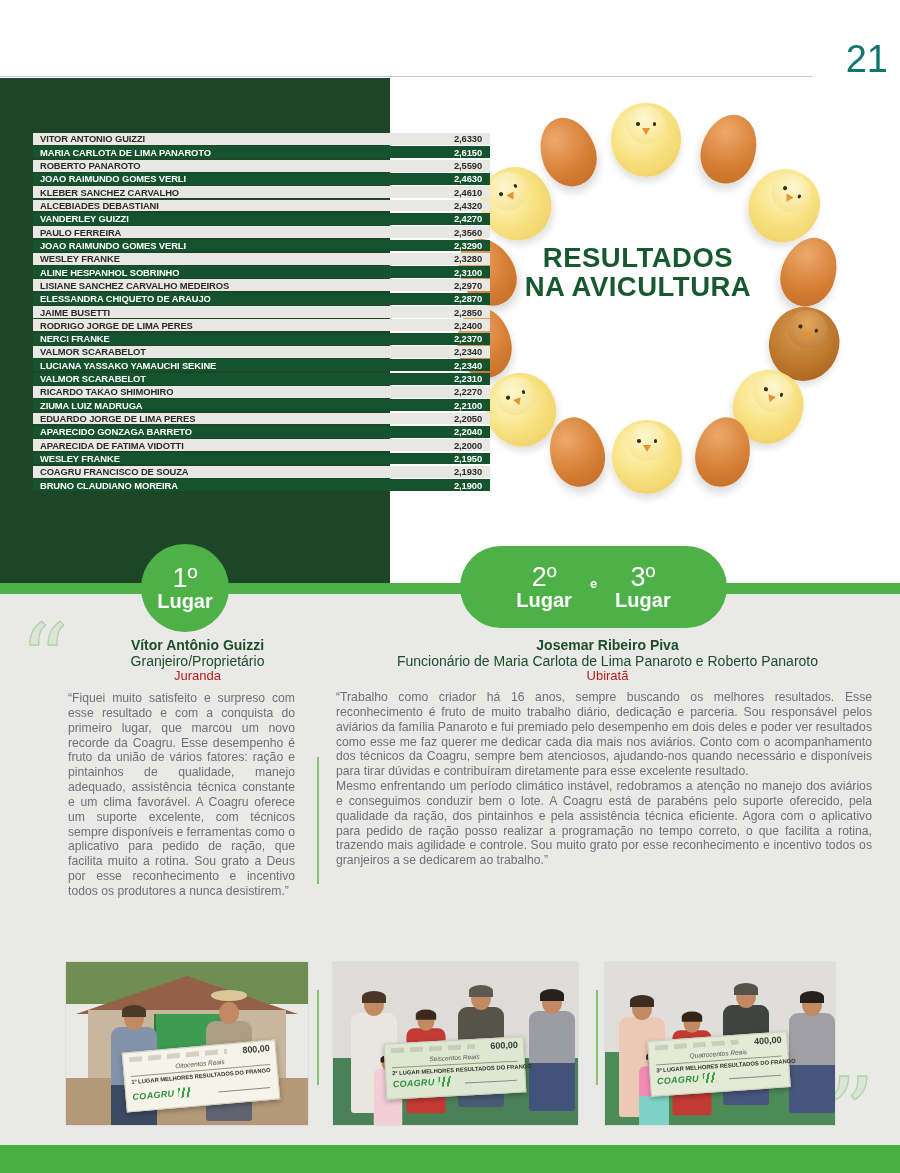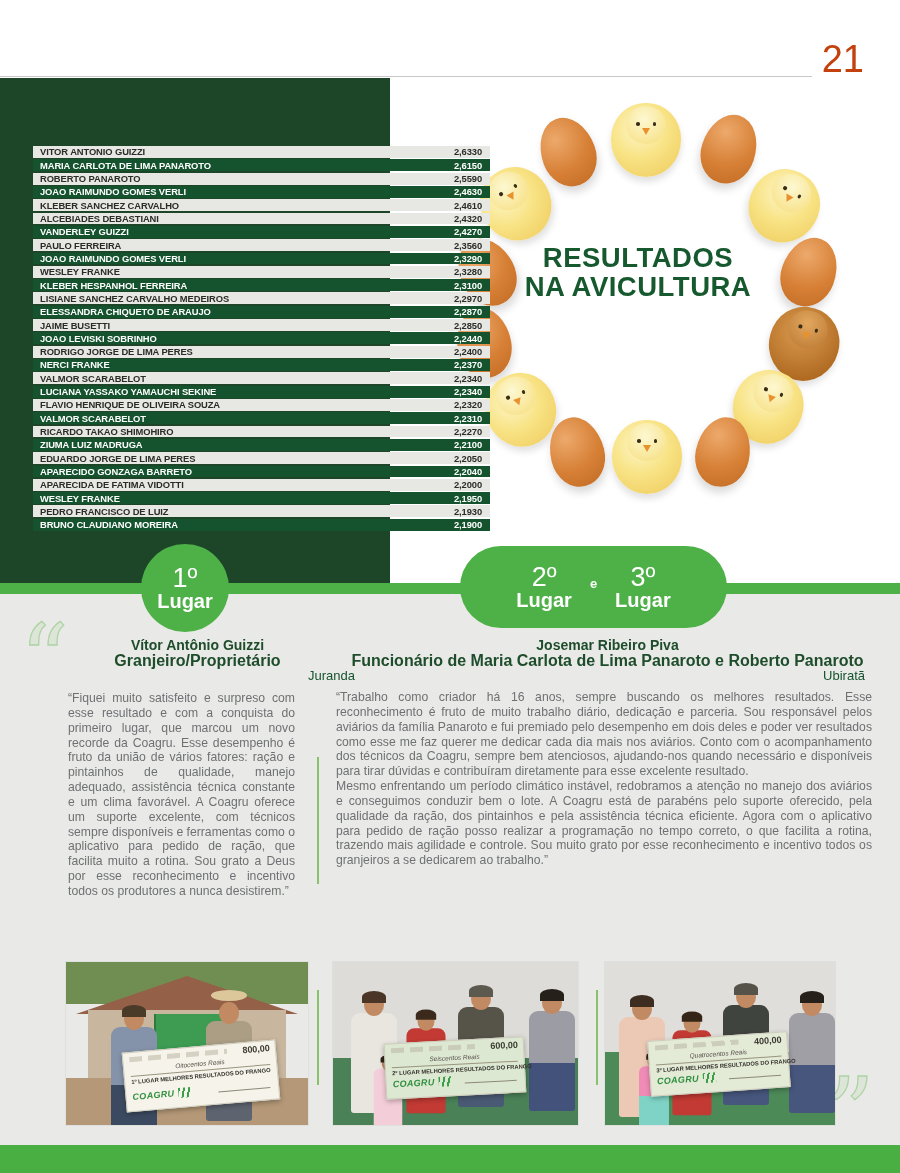--- a/index.html
+++ b/index.html
@@ -1,25 +1,25 @@
 <!DOCTYPE html>
 <html><head>
 <meta charset="utf-8">
 <style>
   html,body{margin:0;padding:0;background:#fff;}
   .page{position:relative;width:900px;height:1173px;overflow:hidden;background:#fff;
         font-family:"Liberation Sans",sans-serif;}
 
   
-  .page-number{position:absolute;top:38px;right:36px;font-size:38px;color:#c2410c;}
+  .page-number{position:absolute;top:38px;right:12px;font-size:38px;color:#0f766e;}
   .top-rule{position:absolute;top:76px;left:0;width:812px;height:1px;background:#c9c9c7;}
 
   
   .dark-panel{position:absolute;left:0;top:78px;width:390px;height:505px;background:#1d4628;}
-  .ranking-list{position:absolute;left:33px;top:146px;width:457px;z-index:3;}
+  .ranking-list{position:absolute;left:33px;top:133px;width:457px;z-index:3;}
   .rank-row{display:flex;justify-content:space-between;align-items:center;height:11.9px;
             margin-bottom:1.43px;font-size:9.4px;font-weight:bold;letter-spacing:-0.1px;}
   .row-gray{background:#e7e7e3;color:#2b2b29;}
   .row-green{background:#14532d;color:#ffffff;}
   .rank-name{padding-left:7px;white-space:nowrap;}
   .rank-value{padding-right:8px;}
 
   
   .hero{position:absolute;left:440px;top:80px;width:460px;height:503px;background:#fff;}
   .ring-item{position:absolute;}
@@ -60,22 +60,22 @@
   
   .qdeco{position:absolute;font-family:"DejaVu Serif",serif;font-size:95px;line-height:1;
          color:rgba(178,216,168,0.22);-webkit-text-stroke:1.3px #aed4a4;z-index:3;}
   .qdeco-open{left:20px;top:612px;}
   .qdeco-close{left:826px;top:1066px;}
 
   .t-head{position:absolute;text-align:center;z-index:3;}
   .t-head-left{left:40px;top:636px;width:315px;}
   .t-head-right{left:350px;top:636px;width:515px;}
   .t-name{font-size:14px;font-weight:bold;color:#1e4d2b;line-height:19px;}
-  .t-role{font-size:16px;font-weight:bold;color:#1e4d2b;line-height:12px;}
-  .t-city{font-size:13px;color:#14532d;line-height:15px;margin-top:1px;text-align:right;}
+  .t-role{font-size:14px;font-weight:normal;color:#1e4d2b;line-height:12px;}
+  .t-city{font-size:13px;color:#b91c1c;line-height:15px;margin-top:1px;}
 
   .t-quote{position:absolute;font-size:12.2px;line-height:14.85px;color:#6f7073;
            text-align:justify;z-index:3;}
   .t-quote p{margin:0;}
   .t-quote-left{left:68px;top:691px;width:227px;}
   .t-quote-right{left:336px;top:690px;width:536px;}
 
   .v-div{position:absolute;width:2px;background:#86c36c;z-index:3;}
   .v-div-quotes{left:317px;top:757px;height:127px;}
   .v-div-ph1{left:317px;top:990px;height:95px;}
@@ -156,59 +156,51 @@
       </div>
       <div class="rank-row row-green">
         <span class="rank-name">JOAO RAIMUNDO GOMES VERLI</span>
         <span class="rank-value">2,3290</span>
       </div>
       <div class="rank-row row-gray">
         <span class="rank-name">WESLEY FRANKE</span>
         <span class="rank-value">2,3280</span>
       </div>
       <div class="rank-row row-green">
-        <span class="rank-name">KLEBER HESPANHOL FERREIRA</span>
+        <span class="rank-name">ALINE HESPANHOL SOBRINHO</span>
         <span class="rank-value">2,3100</span>
       </div>
       <div class="rank-row row-gray">
         <span class="rank-name">LISIANE SANCHEZ CARVALHO MEDEIROS</span>
         <span class="rank-value">2,2970</span>
       </div>
       <div class="rank-row row-green">
         <span class="rank-name">ELESSANDRA CHIQUETO DE ARAUJO</span>
         <span class="rank-value">2,2870</span>
       </div>
       <div class="rank-row row-gray">
         <span class="rank-name">JAIME BUSETTI</span>
         <span class="rank-value">2,2850</span>
       </div>
-      <div class="rank-row row-green">
-        <span class="rank-name">JOAO LEVISKI SOBRINHO</span>
-        <span class="rank-value">2,2440</span>
-      </div>
       <div class="rank-row row-gray">
         <span class="rank-name">RODRIGO JORGE DE LIMA PERES</span>
         <span class="rank-value">2,2400</span>
       </div>
       <div class="rank-row row-green">
         <span class="rank-name">NERCI FRANKE</span>
         <span class="rank-value">2,2370</span>
       </div>
       <div class="rank-row row-gray">
         <span class="rank-name">VALMOR SCARABELOT</span>
         <span class="rank-value">2,2340</span>
       </div>
       <div class="rank-row row-green">
         <span class="rank-name">LUCIANA YASSAKO YAMAUCHI SEKINE</span>
         <span class="rank-value">2,2340</span>
       </div>
-      <div class="rank-row row-gray">
-        <span class="rank-name">FLAVIO HENRIQUE DE OLIVEIRA SOUZA</span>
-        <span class="rank-value">2,2320</span>
-      </div>
       <div class="rank-row row-green">
         <span class="rank-name">VALMOR SCARABELOT</span>
         <span class="rank-value">2,2310</span>
       </div>
       <div class="rank-row row-gray">
         <span class="rank-name">RICARDO TAKAO SHIMOHIRO</span>
         <span class="rank-value">2,2270</span>
       </div>
       <div class="rank-row row-green">
         <span class="rank-name">ZIUMA LUIZ MADRUGA</span>
@@ -224,21 +216,21 @@
       </div>
       <div class="rank-row row-gray">
         <span class="rank-name">APARECIDA DE FATIMA VIDOTTI</span>
         <span class="rank-value">2,2000</span>
       </div>
       <div class="rank-row row-green">
         <span class="rank-name">WESLEY FRANKE</span>
         <span class="rank-value">2,1950</span>
       </div>
       <div class="rank-row row-gray">
-        <span class="rank-name">PEDRO FRANCISCO DE LUIZ</span>
+        <span class="rank-name">COAGRU FRANCISCO DE SOUZA</span>
         <span class="rank-value">2,1930</span>
       </div>
       <div class="rank-row row-green">
         <span class="rank-name">BRUNO CLAUDIANO MOREIRA</span>
         <span class="rank-value">2,1900</span>
       </div>
     </div>
 
   <div class="hero">
     <div id="hero-ring" style="position:absolute;left:-440px;top:-80px;width:900px;height:583px;">

